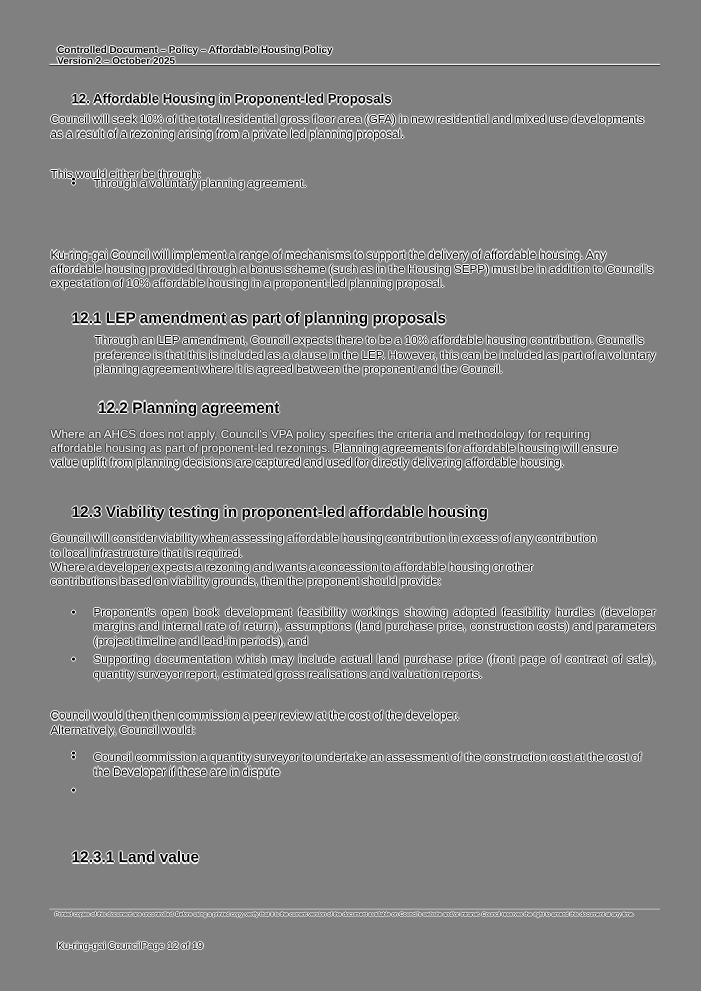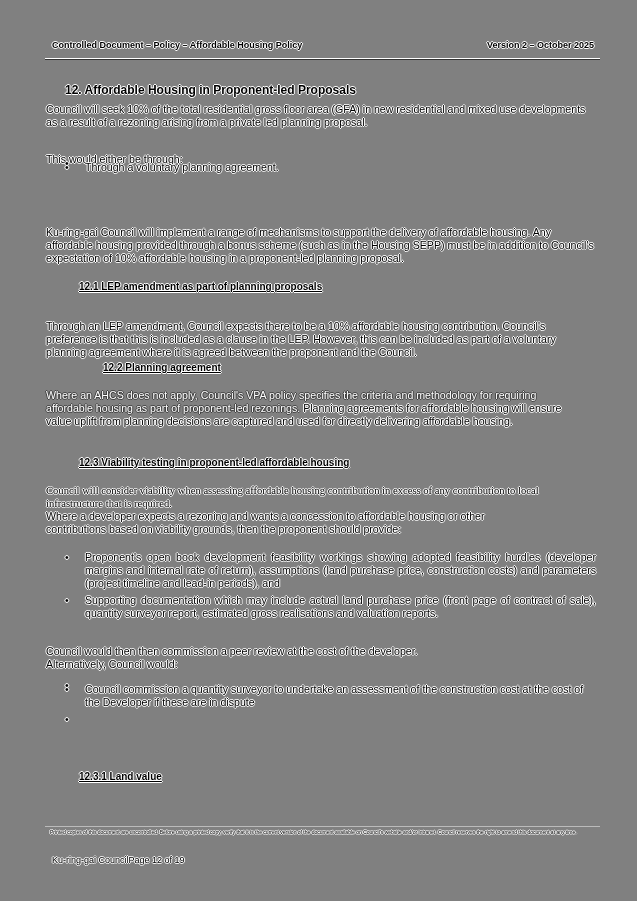--- a/index.html
+++ b/index.html
@@ -16,32 +16,32 @@
       text-shadow: -1px 0 0 #fff, 1px 0 0 #fff, 0 -1px 0 #fff, 0 1px 0 #fff;
     }
     .halo-light-text {
       color: #fff;
       text-shadow: -1px 0 0 #404040, 1px 0 0 #404040, 0 -1px 0 #404040, 0 1px 0 #404040;
     }
     .abs { position: absolute; }
     .header {
       left: 52px; top: 40px; width: 542px;
       font-size: 9px; font-weight: bold;
-      display: flex; justify-content: space-between;
+      display: flex; justify-content: space-between; flex-direction: column;
     }
     .rule {
       position: absolute; height: 1px; background: #fff;
       box-shadow: 0 1px 0 #333;
     }
     .body-text {
       font-size: 10.6px; line-height: 13px;
       left: 46px; width: 552px;
     }
     .h1 { font-size: 12px; font-weight: bold; left: 65px; }
-    .h2 { font-size: 10px; font-weight: bold; left: 79px; text-decoration: underline; }
+    .h2 { font-size: 14px; font-weight: bold; left: 65px; }
     .bullet-list { left: 46px; width: 550px; font-size: 10.6px; line-height: 13px; }
     .bullet { position: relative; padding-left: 39px; margin-bottom: 4px; }
     .bullet .dot {
       position: absolute; left: 19px; top: 0;
     }
     .justify { text-align: justify; }
     .footnote {
       left: 50px; top: 829px; width: 545px;
       font-size: 5px; line-height: 6px;
     }
@@ -72,29 +72,29 @@
   </div>
   <div class="bullet">
     <span class="dot">•</span>
     <span>Through a voluntary planning agreement.</span>
   </div>
 </div>
 
 <div class="abs body-text halo-dark-text" style="top:226px;">Ku-ring-gai Council will implement a range of mechanisms to support the delivery of affordable housing. Any affordable housing provided through a bonus scheme (such as in the Housing SEPP) must be in addition to Council's expectation of 10% affordable housing in a proponent-led planning proposal.</div>
 
 <div class="abs h2 halo-dark-text" style="top:281px;">12.1 LEP amendment as part of planning proposals</div>
-<div class="abs body-text halo-dark-text" style="top:320px;">Through an LEP amendment, Council expects there to be a 10% affordable housing contribution. Council's preference is that this is included as a clause in the LEP. However, this can be included as part of a voluntary planning agreement where it is agreed between the proponent and the Council.</div>
+<div class="abs body-text halo-dark-text" style="top:304px;margin-left:40px;">Through an LEP amendment, Council expects there to be a 10% affordable housing contribution. Council's preference is that this is included as a clause in the LEP. However, this can be included as part of a voluntary planning agreement where it is agreed between the proponent and the Council.</div>
 
 <div class="abs h2 halo-dark-text" style="top:362px;padding-left:24px;">12.2 Planning agreement</div>
 <div class="abs body-text" style="top:389px; width:540px;">
   <span class="halo-light-text">Where an AHCS does not apply, Council's VPA policy specifies the criteria and methodology for requiring affordable housing as part of proponent-led rezonings.</span><span class="halo-dark-text"> Planning agreements for affordable housing will ensure value uplift from planning decisions are captured and used for directly delivering affordable housing.</span>
 </div>
 
 <div class="abs h2 halo-dark-text" style="top:457px;">12.3 Viability testing in proponent-led affordable housing</div>
-<div class="abs body-text halo-dark-text" style="top:484px; width:500px;font-family:Liberation Serif, serif;">Council will consider viability when assessing affordable housing contribution in excess of any contribution to local infrastructure that is required.</div>
+<div class="abs body-text halo-dark-text" style="top:484px; width:500px;">Council will consider viability when assessing affordable housing contribution in excess of any contribution to local infrastructure that is required.</div>
 <div class="abs body-text halo-dark-text" style="top:510px; width:500px;">Where a developer expects a rezoning and wants a concession to affordable housing or other contributions based on viability grounds, then the proponent should provide:</div>
 
 <div class="abs bullet-list halo-dark-text justify" style="top:551px;">
   <div class="bullet">
     <span class="dot">•</span>
     <span>Proponent's open book development feasibility workings showing adopted feasibility hurdles (developer margins and internal rate of return), assumptions (land purchase price, construction costs) and parameters (project timeline and lead-in periods), and</span>
   </div>
   <div class="bullet">
     <span class="dot">•</span>
     <span>Supporting documentation which may include actual land purchase price (front page of contract of sale), quantity surveyor report, estimated gross realisations and valuation reports.</span>

